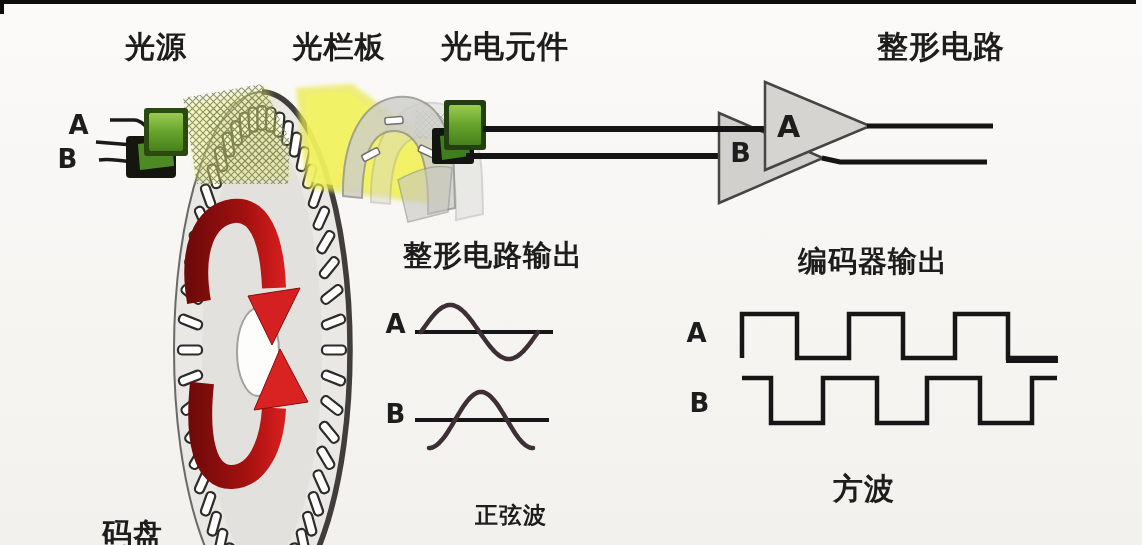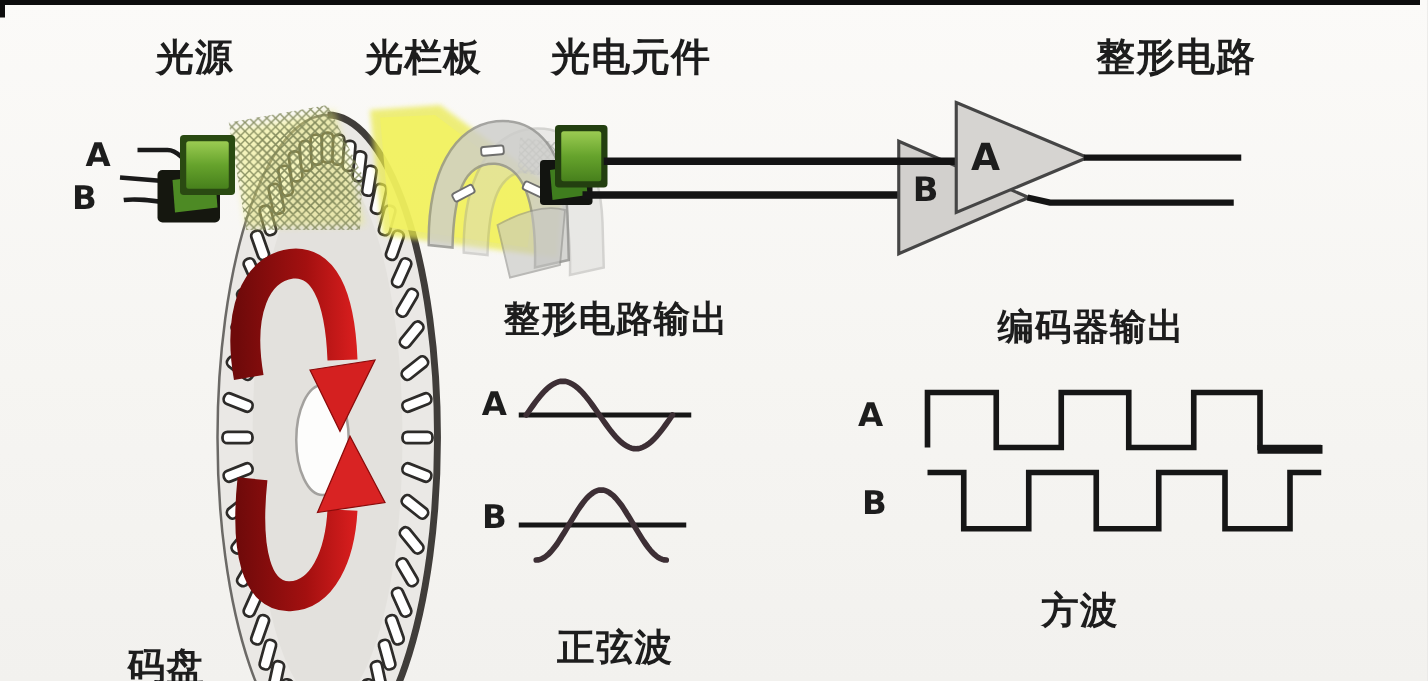--- a/index.html
+++ b/index.html
@@ -188,21 +188,21 @@
 
   <div class="lbl" style="left:79px;top:112px;font-size:26px;">A</div>
   <div class="lbl" style="left:68px;top:146px;font-size:26px;">B</div>
 
   <div class="lbl" style="left:789px;top:111px;font-size:30px;">A</div>
   <div class="lbl" style="left:741px;top:139px;font-size:27px;">B</div>
 
   <div class="lbl" style="left:493px;top:240px;font-size:29px;">整形电路输出</div>
   <div class="lbl" style="left:396px;top:311px;font-size:26px;">A</div>
   <div class="lbl" style="left:396px;top:401px;font-size:26px;">B</div>
-  <div class="lbl" style="left:492px;top:503px;font-size:30px;">正弦波</div>
+  <div class="lbl" style="left:511px;top:503px;font-size:23px;">正弦波</div>
 
   <div class="lbl" style="left:873px;top:246px;font-size:29px;">编码器输出</div>
   <div class="lbl" style="left:697px;top:320px;font-size:26px;">A</div>
   <div class="lbl" style="left:700px;top:390px;font-size:26px;">B</div>
   <div class="lbl" style="left:864px;top:476px;font-size:30px;font-family:Liberation Mono, monospace;">方波</div>
 
   <div class="lbl" style="left:133px;top:518px;font-size:30px;">码盘</div>
 </div>
 
 </body></html>

